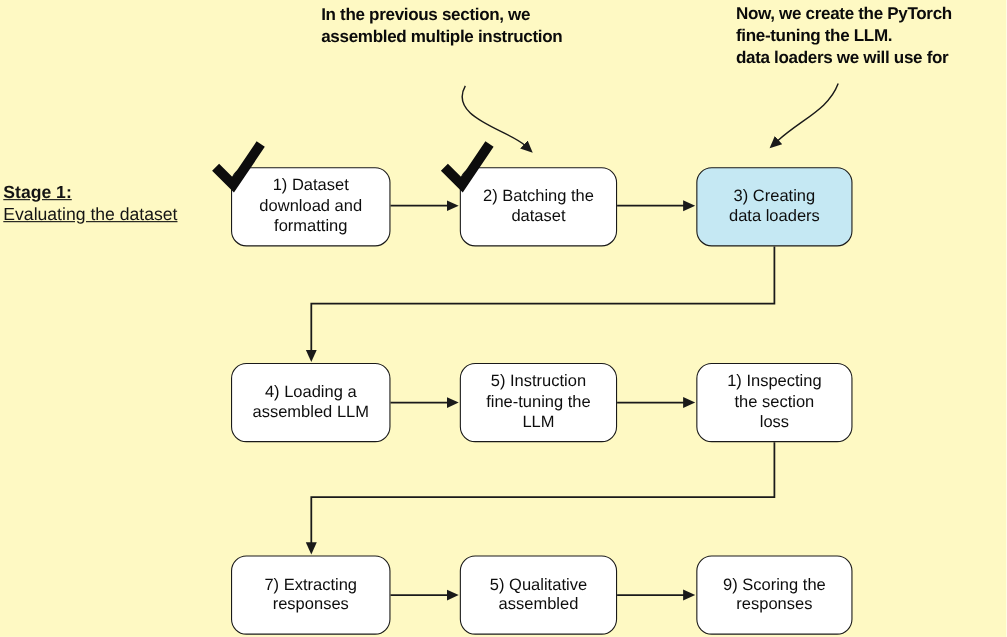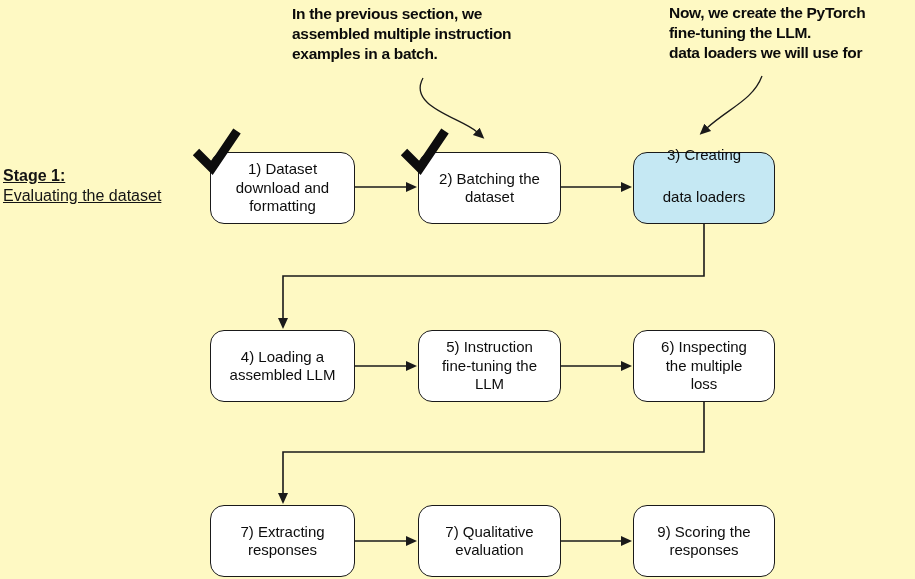--- a/index.html
+++ b/index.html
@@ -42,21 +42,20 @@
   .ah{fill:#1a1a1a}
 </style>
 </head>
 <body>
 
 <div class="canvas">
 
   <div class="annotation a0">
     <div>In the previous section, we</div>
     <div>assembled multiple instruction</div>
-    <div>examples in a batch.</div>
   </div>
 
   <div class="annotation a1">
     <div>Now, we create the PyTorch</div>
     <div>fine-tuning the LLM.</div>
     <div>data loaders we will use for</div>
   </div>
 
   <div class="stage s0">
     <div class="t">Stage 1:</div>
@@ -66,50 +65,50 @@
   <div class="box r0 c0">
     <div>1) Dataset</div>
     <div>download and</div>
     <div>formatting</div>
   </div>
   <div class="box r0 c1">
     <div>2) Batching the</div>
     <div>dataset</div>
     <div></div>
   </div>
-  <div class="box r0 c2" style="background-color: rgb(197, 232, 243); gap: 24px;">
+  <div class="box r0 c2" style="background-color: rgb(197, 232, 243);">
     <div>3) Creating</div>
     <div>data loaders</div>
     <div></div>
   </div>
 
   <div class="box r1 c0">
     <div>4) Loading a</div>
     <div>assembled LLM</div>
     <div></div>
   </div>
   <div class="box r1 c1">
     <div>5) Instruction</div>
     <div>fine-tuning the</div>
     <div>LLM</div>
   </div>
   <div class="box r1 c2">
-    <div>6) Inspecting</div>
-    <div>the multiple</div>
+    <div>1) Inspecting</div>
+    <div>the section</div>
     <div>loss</div>
   </div>
 
   <div class="box r2 c0">
     <div>7) Extracting</div>
     <div>responses</div>
     <div></div>
   </div>
   <div class="box r2 c1">
-    <div>7) Qualitative</div>
-    <div>evaluation</div>
+    <div>5) Qualitative</div>
+    <div>assembled</div>
     <div></div>
   </div>
   <div class="box r2 c2">
     <div>9) Scoring the</div>
     <div>responses</div>
     <div></div>
   </div>
 
   <svg class="layer" viewBox="0 0 915 579">
     <defs>

